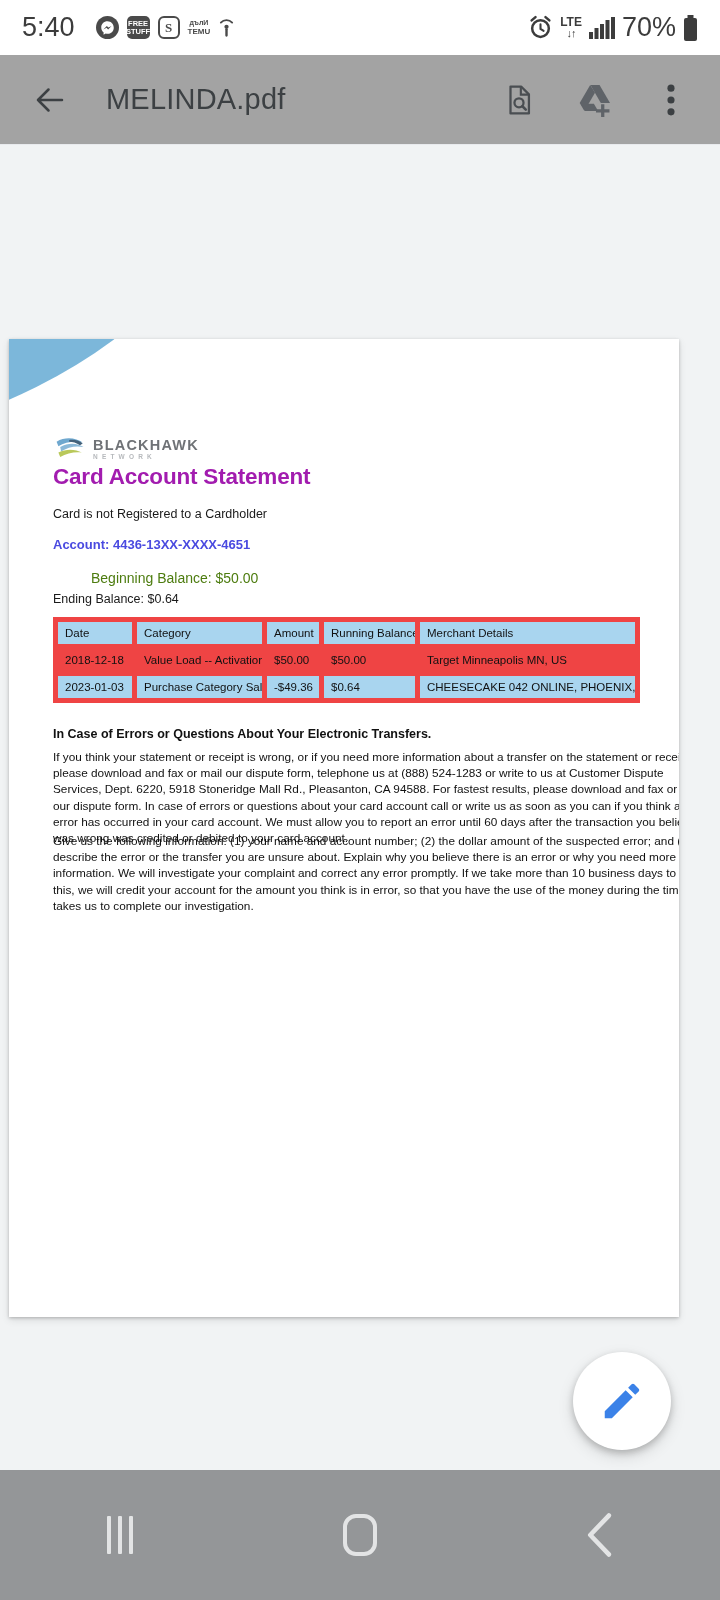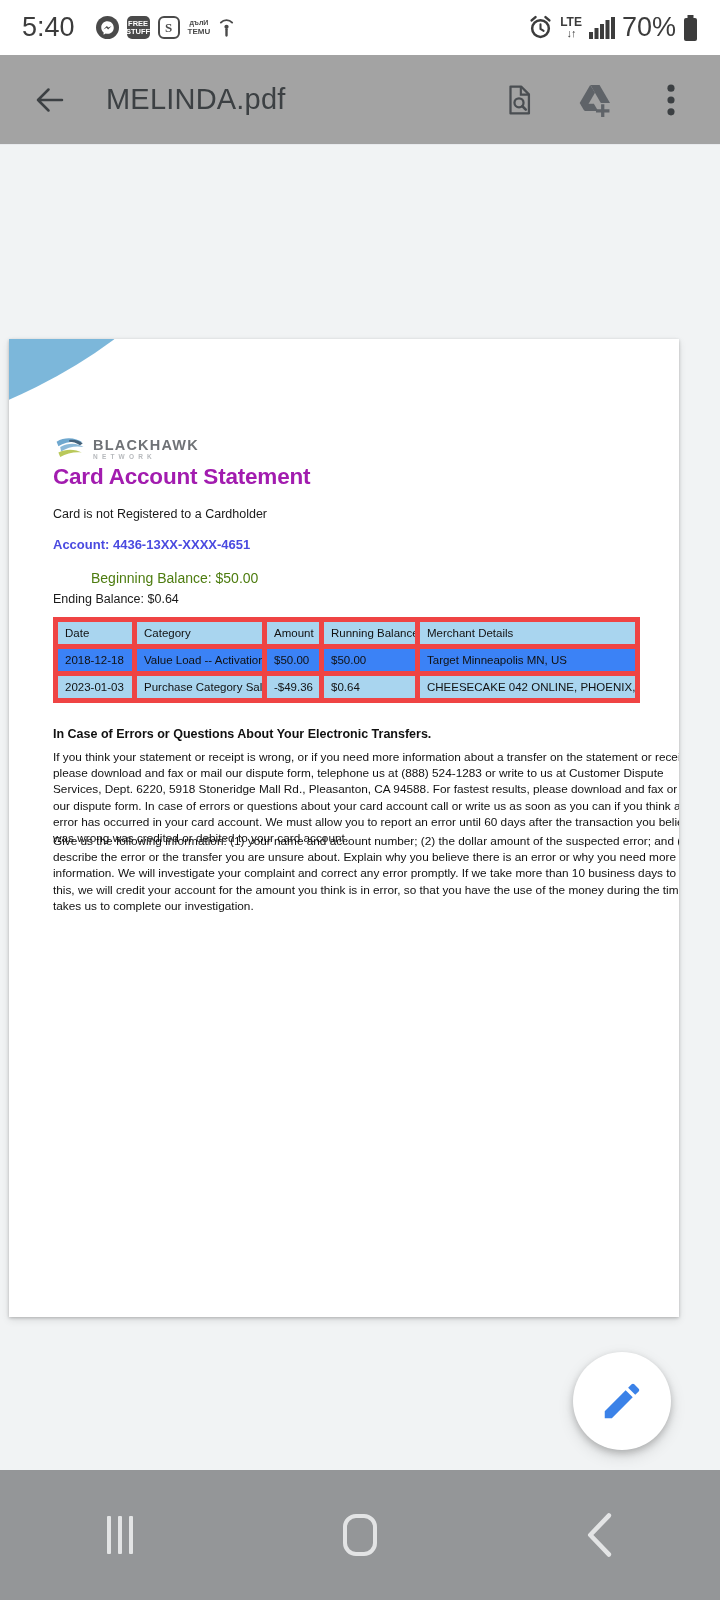--- a/index.html
+++ b/index.html
@@ -115,21 +115,21 @@
     font-size: 11.5px; color: #111;
     table-layout: fixed;
   }
   .txn-table th, .txn-table td {
     border: 5px solid #ef4444;
     padding: 5px 7px; text-align: left;
     font-weight: normal; white-space: nowrap; overflow: hidden;
   }
   .txn-table thead th { background: #a9d5ef; height: 27px; }
   .txn-table tr.row-alt td { background: #a9d5ef; }
-  .txn-table tr.row-plain td { background: #3b82f6; }
+  .txn-table tr.row-plain td { background: #ef4444; }
   .txn-table tbody td { height: 26px; }
   .c-date { width: 79px; }
   .c-cat { width: 130px; }
   .c-amt { width: 57px; }
   .c-run { width: 96px; }
   .c-merch { width: 220px; }
 
   
   .errors-h {
     position: absolute; top: 388px; left: 44px; width: 600px;

